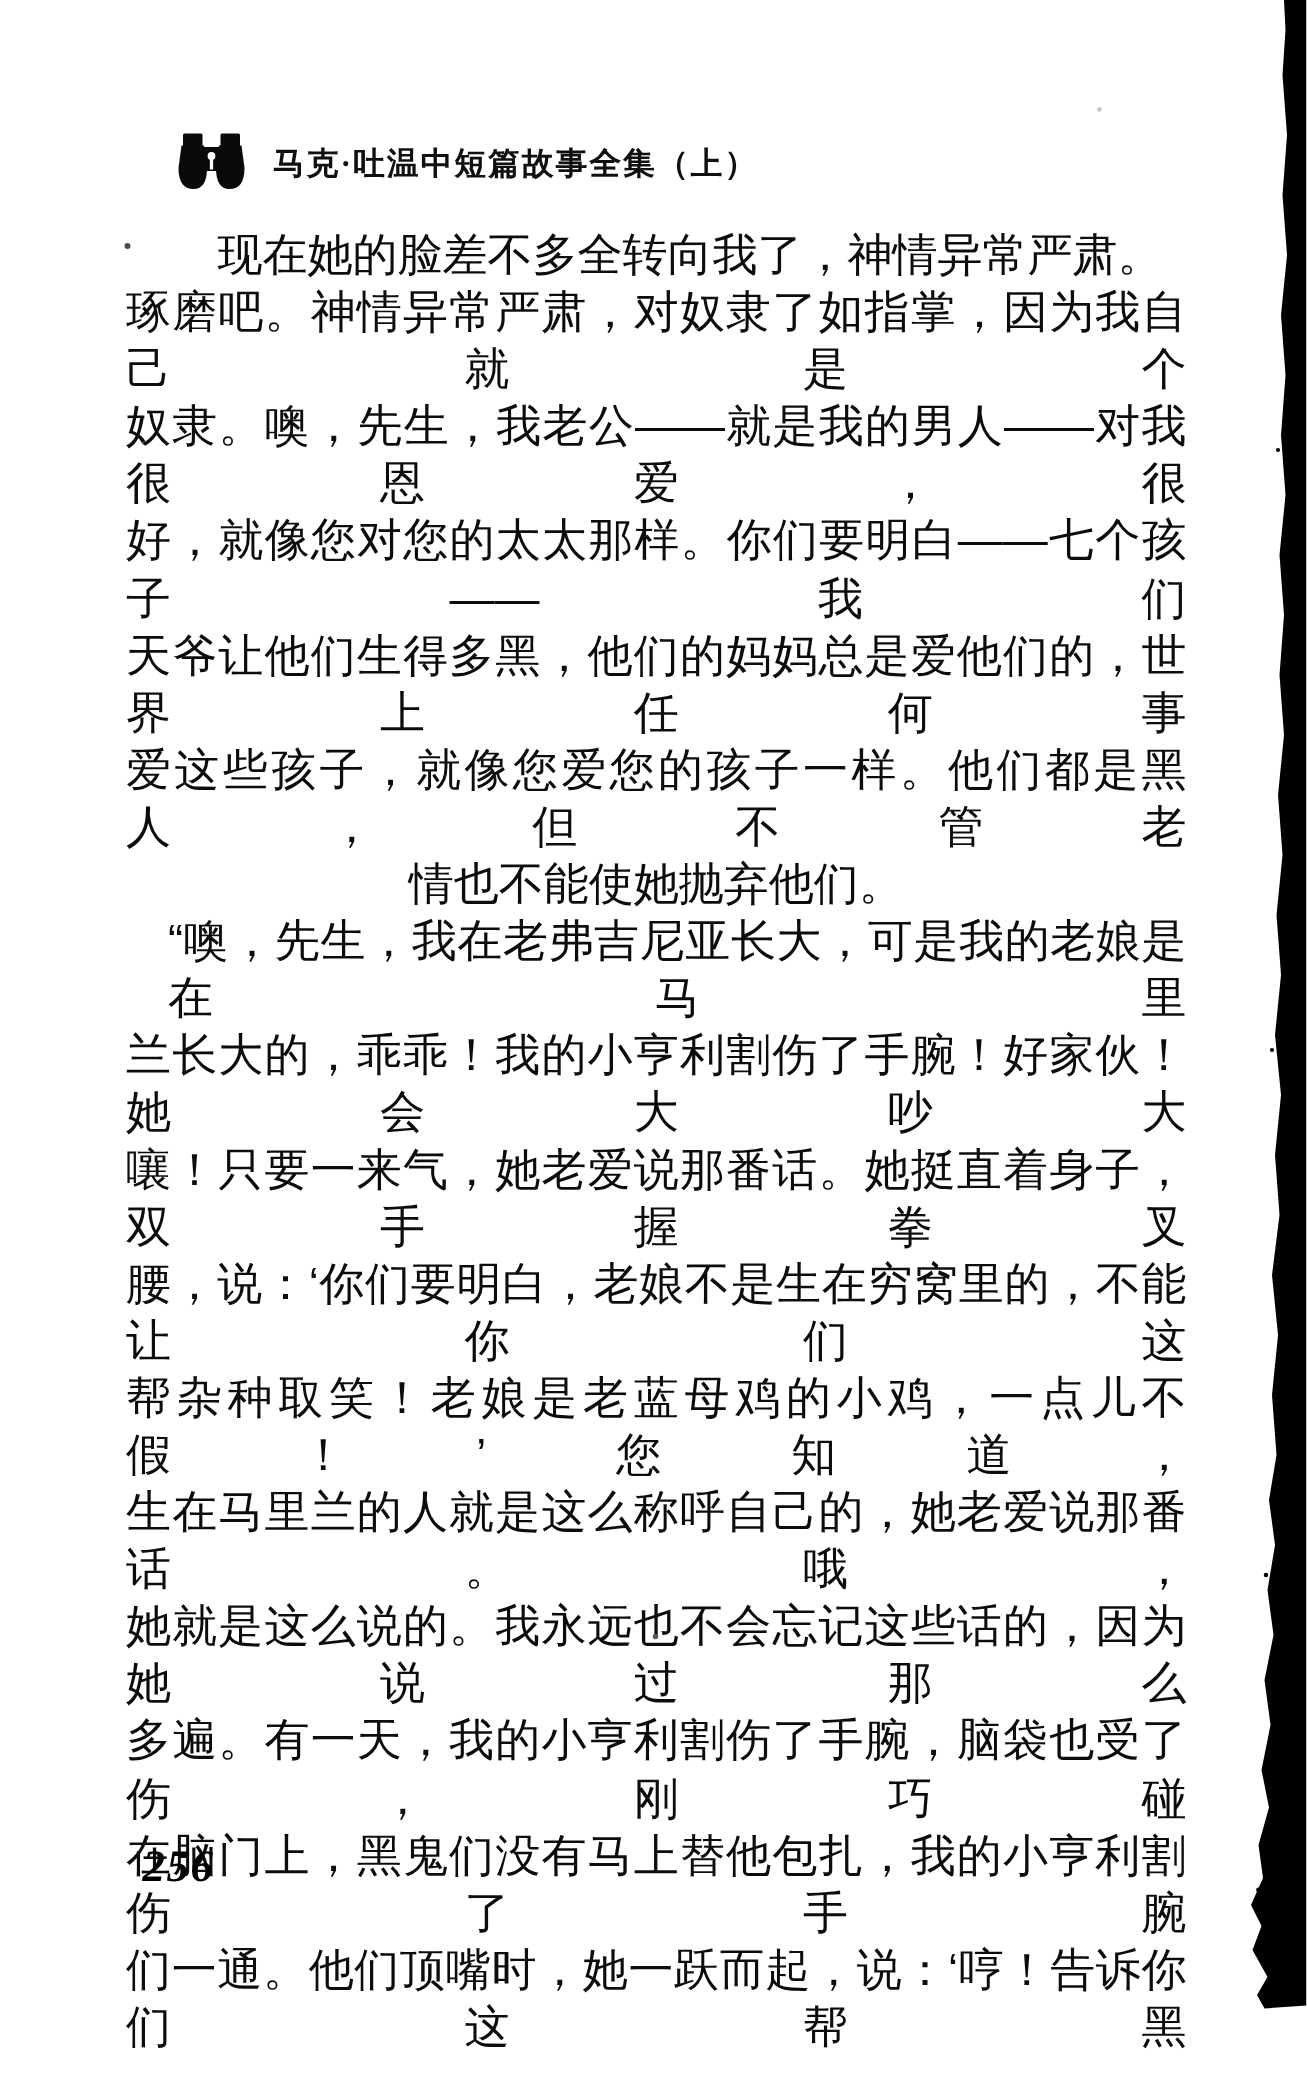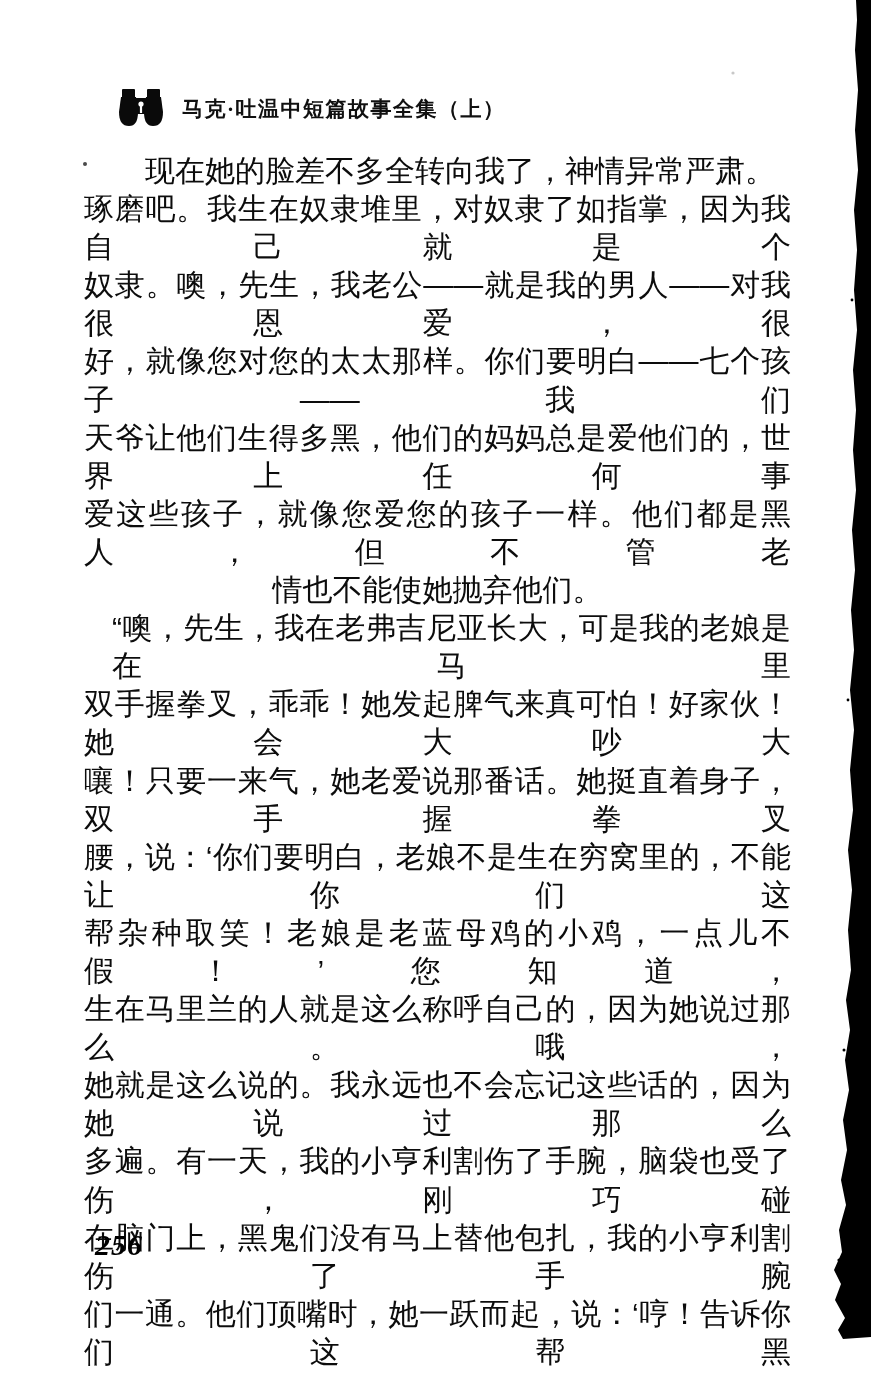--- a/index.html
+++ b/index.html
@@ -83,32 +83,32 @@
       </g>
 
       <circle cx="24" cy="16" r="2.6" fill="#ffffff"></circle>
       <rect x="22.9" y="18" width="2.2" height="7" fill="#ffffff"></rect>
     </svg>
     <div class="title">马克·吐温中短篇故事全集（上）</div>
   </div>
 
   <div class="textblock">
       <div class="line ind-plain">现在她的脸差不多全转向我了，神情异常严肃。</div>
-      <div class="line just">琢磨吧。我生在奴隶堆里，对奴隶了如指掌，因为我自己就是个</div>
+      <div class="line just">琢磨吧。神情异常严肃，对奴隶了如指掌，因为我自己就是个</div>
       <div class="line just">奴隶。噢，先生，我老公——就是我的男人——对我很恩爱，很</div>
       <div class="line just">好，就像您对您的太太那样。你们要明白——七个孩子——我们</div>
       <div class="line just">天爷让他们生得多黑，他们的妈妈总是爱他们的，世界上任何事</div>
       <div class="line just">爱这些孩子，就像您爱您的孩子一样。他们都是黑人，但不管老</div>
       <div class="line">情也不能使她抛弃他们。</div>
       <div class="line just ind-quote">“噢，先生，我在老弗吉尼亚长大，可是我的老娘是在马里</div>
-      <div class="line just">双手握拳叉，乖乖！她发起脾气来真可怕！好家伙！她会大吵大</div>
+      <div class="line just">兰长大的，乖乖！我的小亨利割伤了手腕！好家伙！她会大吵大</div>
       <div class="line just">嚷！只要一来气，她老爱说那番话。她挺直着身子，双手握拳叉</div>
       <div class="line just">腰，说：‘你们要明白，老娘不是生在穷窝里的，不能让你们这</div>
       <div class="line just">帮杂种取笑！老娘是老蓝母鸡的小鸡，一点儿不假！’您知道，</div>
-      <div class="line just">生在马里兰的人就是这么称呼自己的，因为她说过那么。哦，</div>
+      <div class="line just">生在马里兰的人就是这么称呼自己的，她老爱说那番话。哦，</div>
       <div class="line just">她就是这么说的。我永远也不会忘记这些话的，因为她说过那么</div>
       <div class="line just">多遍。有一天，我的小亨利割伤了手腕，脑袋也受了伤，刚巧碰</div>
       <div class="line just">在脑门上，黑鬼们没有马上替他包扎，我的小亨利割伤了手腕</div>
       <div class="line just">们一通。他们顶嘴时，她一跃而起，说：‘哼！告诉你们这帮黑</div>
     </div>
 
   <div class="pagenum">256</div>
 
   <svg class="scan-overlay" width="871" height="1397" viewBox="0 0 871 1397" xmlns="http://www.w3.org/2000/svg">
     <polygon fill="#000000" points="

